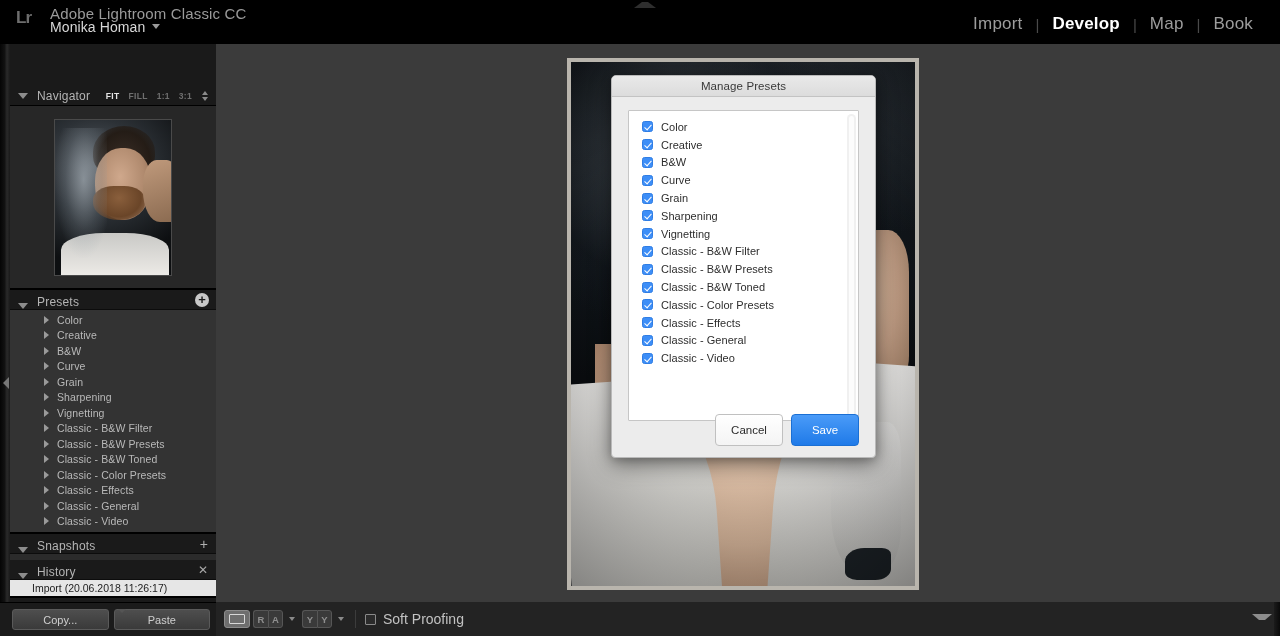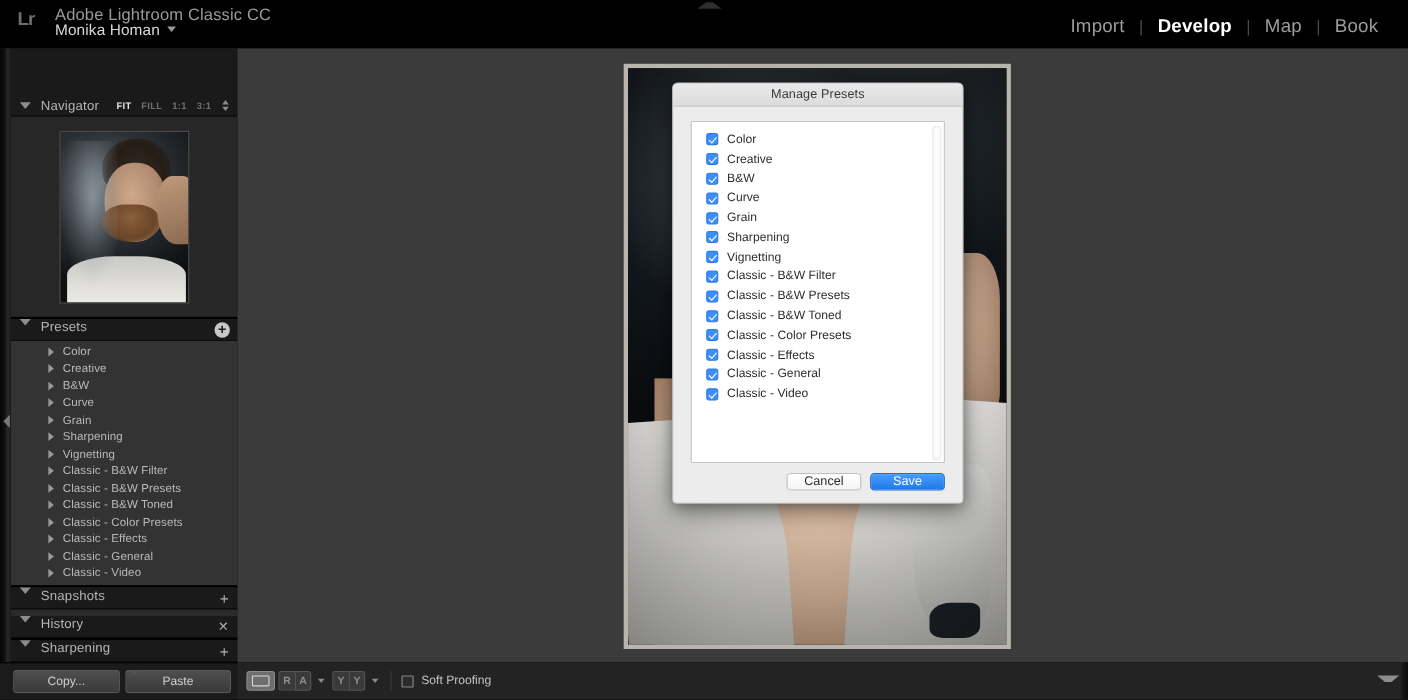--- a/index.html
+++ b/index.html
@@ -137,21 +137,21 @@
     background: linear-gradient(to bottom, #c9c9c6, #eceae6);
     border-radius: 40% 40% 0 0;
   }
   .thumb-smoke {
     position:absolute; left: 0px; top: 8px; width: 52px; height: 130px;
     background: radial-gradient(ellipse at 55% 40%, rgba(186,196,204,.55) 0%, rgba(140,152,162,.22) 45%, rgba(0,0,0,0) 72%);
   }
   .nav-vsep { height: 2px; background: #000; }
 
   .grp-head {
-    position: relative; height: 20px; display:flex; align-items:flex-start;
+    position: relative; height: 20px; display:flex; align-items:flex-end;
     padding-left: 8px; background: #1a1a1a; border-bottom: 1px solid #0c0c0c;
   }
   .plus-btn {
     position: absolute; right: 7px; top: 3px;
     width: 14px; height: 14px; border-radius: 50%;
     background: #c8c8c8; color: #1a1a1a;
     font-size: 13px; font-weight: bold; line-height: 13px; text-align: center;
   }
   .plus-plain {
     position: absolute; right: 8px; top: 3px;
@@ -297,21 +297,21 @@
   }
   .list-sb i {
     display:block; width: 5px; height: 300px; margin: 2px auto;
     background: #fcfcfc; border-radius: 3px;
   }
   .dlg-btns {
     position: absolute; right: 16px; bottom: 11px;
     display: flex; gap: 8px; align-items: center;
   }
   .btn {
-    height: 16px; min-width: 68px; border-radius: 4px;
+    height: 32px; min-width: 68px; border-radius: 4px;
     font-size: 11.5px; display: flex; align-items: center; justify-content: center;
   }
   .btn-cancel {
     background: linear-gradient(to bottom,#ffffff,#f4f4f4);
     border: 1px solid #c0c0c0; color: #2b2b2b;
   }
   .btn-save {
     background: linear-gradient(to bottom,#4a9bf8,#1f7ae8);
     border: 1px solid #1a6fd4; color: #fff;
   }
@@ -362,21 +362,21 @@
   .mini-caret {
     width:0;height:0; margin: 0 7px 0 4px;
     border-left: 3.5px solid transparent; border-right: 3.5px solid transparent;
     border-top: 4px solid #8a8a8a;
   }
   .tb-sep { width: 1px; height: 18px; background: #3c3c3c; margin: 0 9px 0 4px; }
   .sp-box {
     width: 11px; height: 11px; border: 1px solid #8a8a8a; background: #2b2b2b;
     margin-right: 7px; border-radius: 1px;
   }
-  .sp-label { font-size: 11px; color: #c2c2c2; }
+  .sp-label { font-size: 14px; color: #c2c2c2; }
   .film-toggle {
     position: absolute; right: 8px; top: 10px; width: 20px; height: 13px;
   }
   .film-toggle i {
     display:block; margin: 2px auto 0 auto;
     border-left: 7px solid transparent; border-right: 7px solid transparent;
     border-top: 6px solid #8d8d8d;
   }
   .bottom-right-edge {
     position:absolute; right: 0; top: 602px; width: 6px; height: 34px;
@@ -511,20 +511,21 @@
         <div class="panel-title">Snapshots</div>
         <div class="plus-plain">+</div>
       </div>
       <div class="snap-empty"></div>
 
       <div class="grp-head">
         <div class="tri-down"></div>
         <div class="panel-title">History</div>
         <div class="x-plain">✕</div>
       </div>
+      <div class="hist-row">Import (20.06.2018 11:26:17)</div>
       <div class="nav-vsep"></div>
 
       <div class="grp-head">
         <div class="tri-down"></div>
         <div class="panel-title">Sharpening</div>
         <div class="plus-plain">+</div>
       </div>
       <div class="coll-search-wrap">
         <div class="coll-search">
           <span class="mag"></span>

